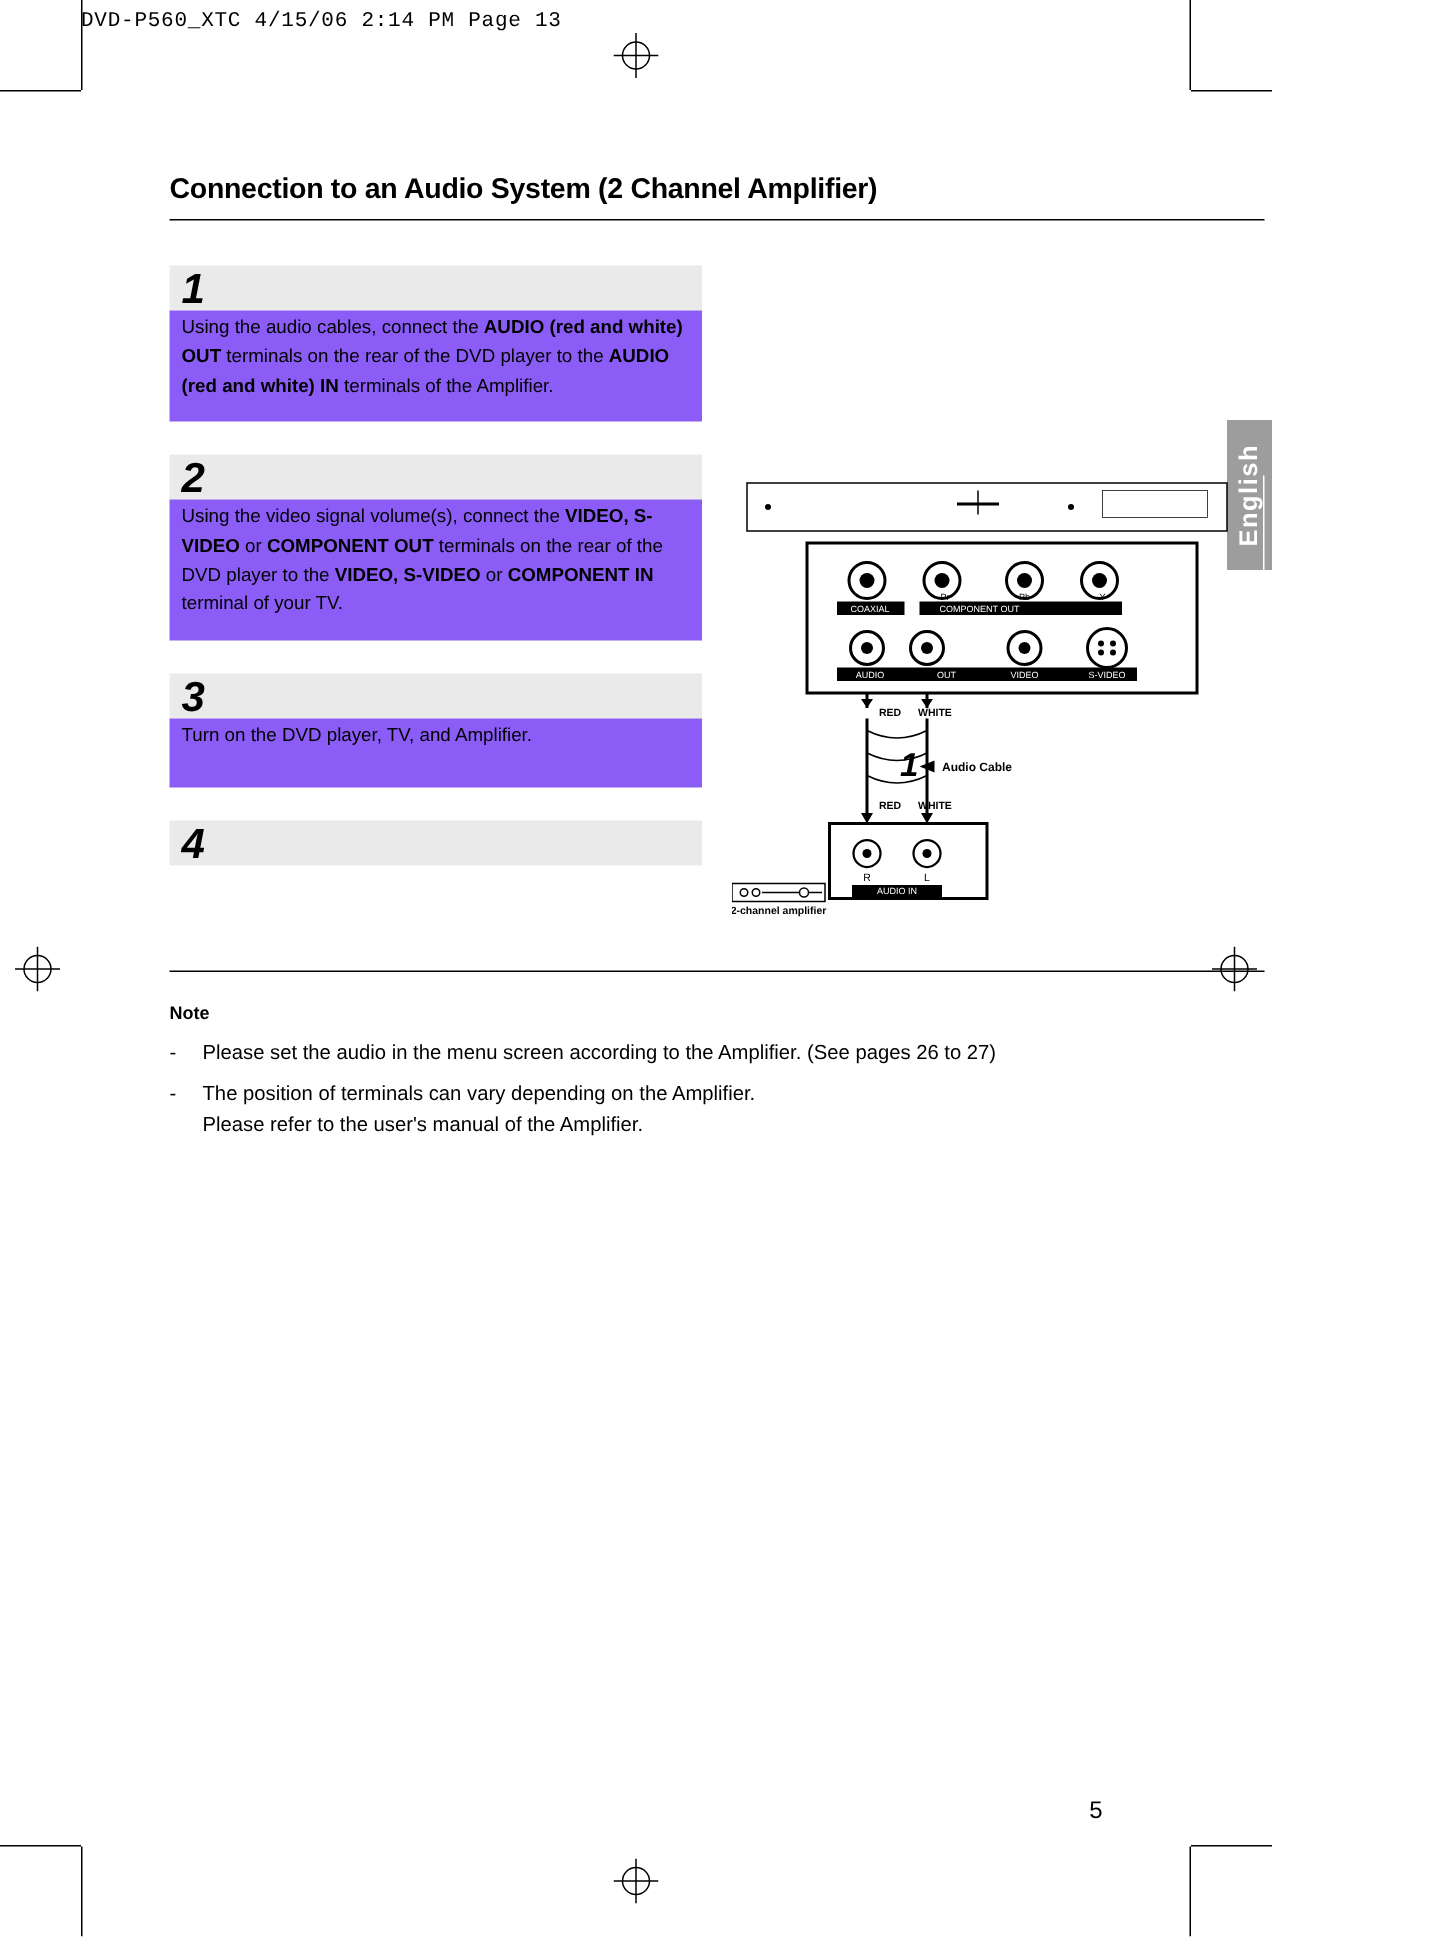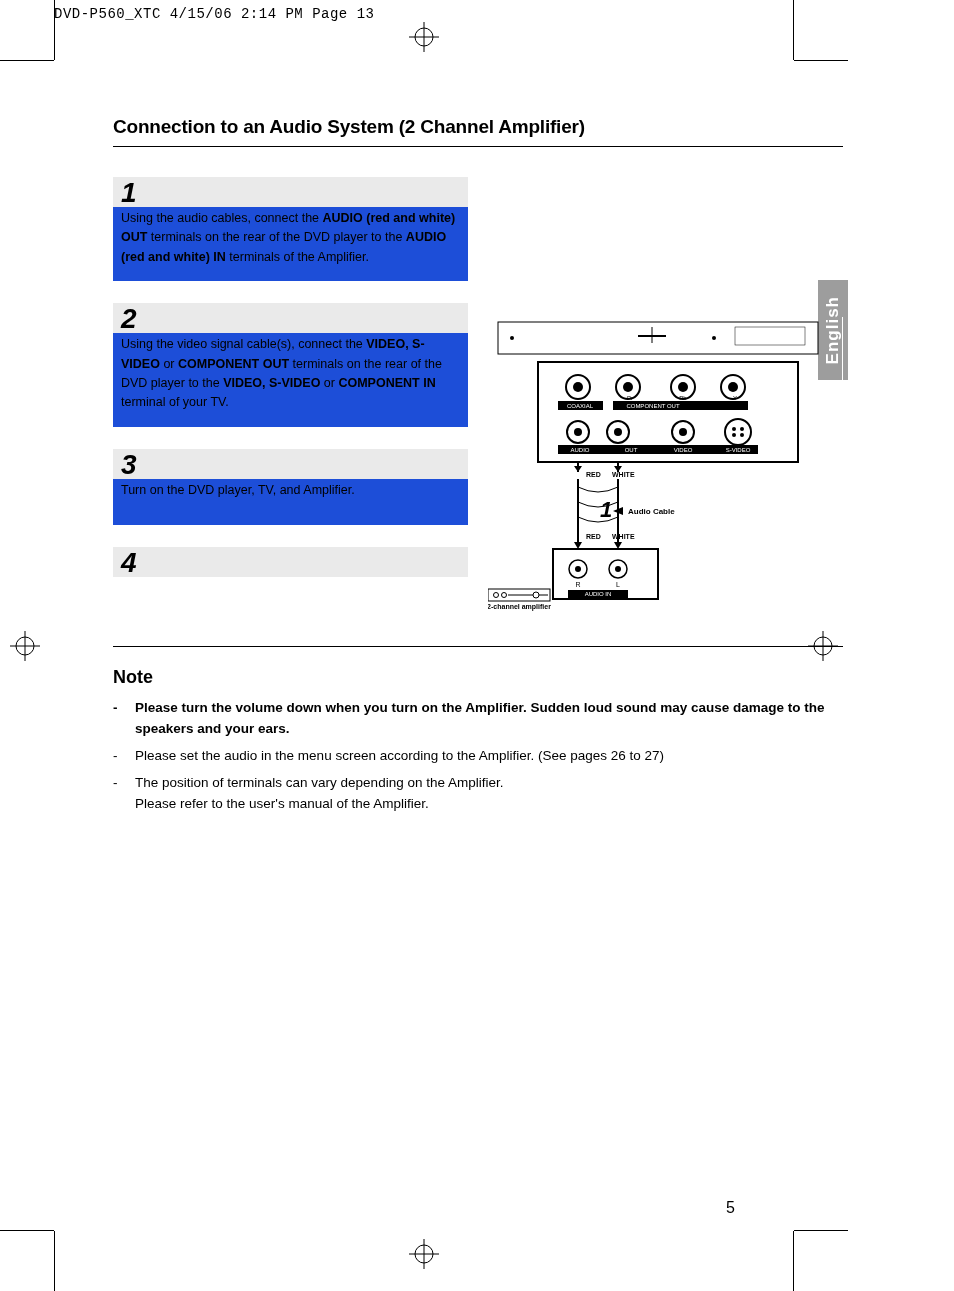--- a/index.html
+++ b/index.html
@@ -23,27 +23,27 @@
   
   .content{position:absolute;top:116px;left:113px;width:730px}
   .title{font-size:19px;font-weight:bold;margin:0 0 8px 0;letter-spacing:-0.2px}
   .title-rule{height:0;border-top:1px solid #000;margin-bottom:30px}
   .cols{display:flex;gap:20px}
   .left{width:355px}
   .right{flex:1;position:relative}
   .step{margin-bottom:22px}
   .step-head{background:#eaeaea;padding:2px 8px 0 8px}
   .step-num{font-family:Arial,Helvetica,sans-serif;font-size:28px;font-weight:900;font-style:italic;letter-spacing:-1px;line-height:1}
-  .step-body{background:#1d4ed8;padding:2px 8px 14px 8px;font-size:12.5px;line-height:1.55}
+  .step-body{background:#8b5cf6;padding:2px 8px 14px 8px;font-size:12.5px;line-height:1.55}
   .step-body b{font-weight:bold}
   .step-tall .step-body{padding-bottom:25px}
   .diagram{margin-top:140px;border-right:1px solid #fff}
   .hr-mid{height:0;border-top:1px solid #000;margin-top:25px}
   .notes{margin-top:20px}
-  .notes h3{font-size:18px;font-weight:bold;margin:0 0 10px 0}
+  .notes h3{font-size:12px;font-weight:bold;margin:0 0 10px 0}
   .note-line{font-size:13.5px;line-height:1.55;padding-left:22px;text-indent:-22px;margin-bottom:6px}
   .note-line .dash{display:inline-block;width:22px;text-indent:0}
   .note-bold{font-weight:bold}
   
   .langtab{position:absolute;right:0;top:280px;width:30px;height:100px;background:#9d9d9d;display:flex;align-items:center;justify-content:center}
   .langtab span{writing-mode:vertical-rl;transform:rotate(180deg);font-weight:bold;font-size:17px;color:#fff;letter-spacing:1px}
   
   .pgnum{position:absolute;right:113px;bottom:74px;font-size:16px}
 </style>
 </head>
@@ -105,21 +105,21 @@
         <div class="step">
           <div class="step-head"><span class="step-num">1</span></div>
           <div class="step-body">
             <span>Using the audio cables, connect the </span><b>AUDIO (red and white) OUT</b><span> terminals on the rear of the DVD player to the </span><b>AUDIO (red and white) IN</b><span> terminals of the Amplifier.</span>
           </div>
         </div>
 
         <div class="step">
           <div class="step-head"><span class="step-num">2</span></div>
           <div class="step-body">
-            <span>Using the video signal cable(s), connect the </span><b>VIDEO, S-VIDEO</b><span> or </span><b>COMPONENT OUT</b><span> terminals on the rear of the DVD player to the </span><b>VIDEO, S-VIDEO</b><span> or </span><b>COMPONENT IN</b><span> terminal of your TV.</span>
+            <span>Using the video signal volume(s), connect the </span><b>VIDEO, S-VIDEO</b><span> or </span><b>COMPONENT OUT</b><span> terminals on the rear of the DVD player to the </span><b>VIDEO, S-VIDEO</b><span> or </span><b>COMPONENT IN</b><span> terminal of your TV.</span>
           </div>
         </div>
 
         <div class="step step-tall">
           <div class="step-head"><span class="step-num">3</span></div>
           <div class="step-body">
             <span>Turn on the DVD player, TV, and Amplifier.</span>
           </div>
         </div>
 
@@ -218,21 +218,20 @@
             <text x="31" y="292" font-size="7" font-weight="bold" text-anchor="middle">2-channel amplifier</text>
           </svg>
         </div>
       </div>
     </div>
 
     <div class="hr-mid"></div>
 
     <div class="notes">
       <h3>Note</h3>
-      <div class="note-line note-bold"><span class="dash">-&nbsp;&nbsp;</span><span>Please turn the volume down when you turn on the Amplifier. Sudden loud sound may cause damage to the speakers and your ears.</span></div>
       <div class="note-line"><span class="dash">-&nbsp;&nbsp;</span><span>Please set the audio in the menu screen according to the Amplifier. (See pages 26 to 27)</span></div>
       <div class="note-line" style="white-space:pre-line"><span class="dash">-&nbsp;&nbsp;</span><span>The position of terminals can vary depending on the Amplifier.
 Please refer to the user's manual of the Amplifier.</span></div>
     </div>
   </div>
 
   <div class="pgnum">5</div>
 </div>
 
 </body></html>

